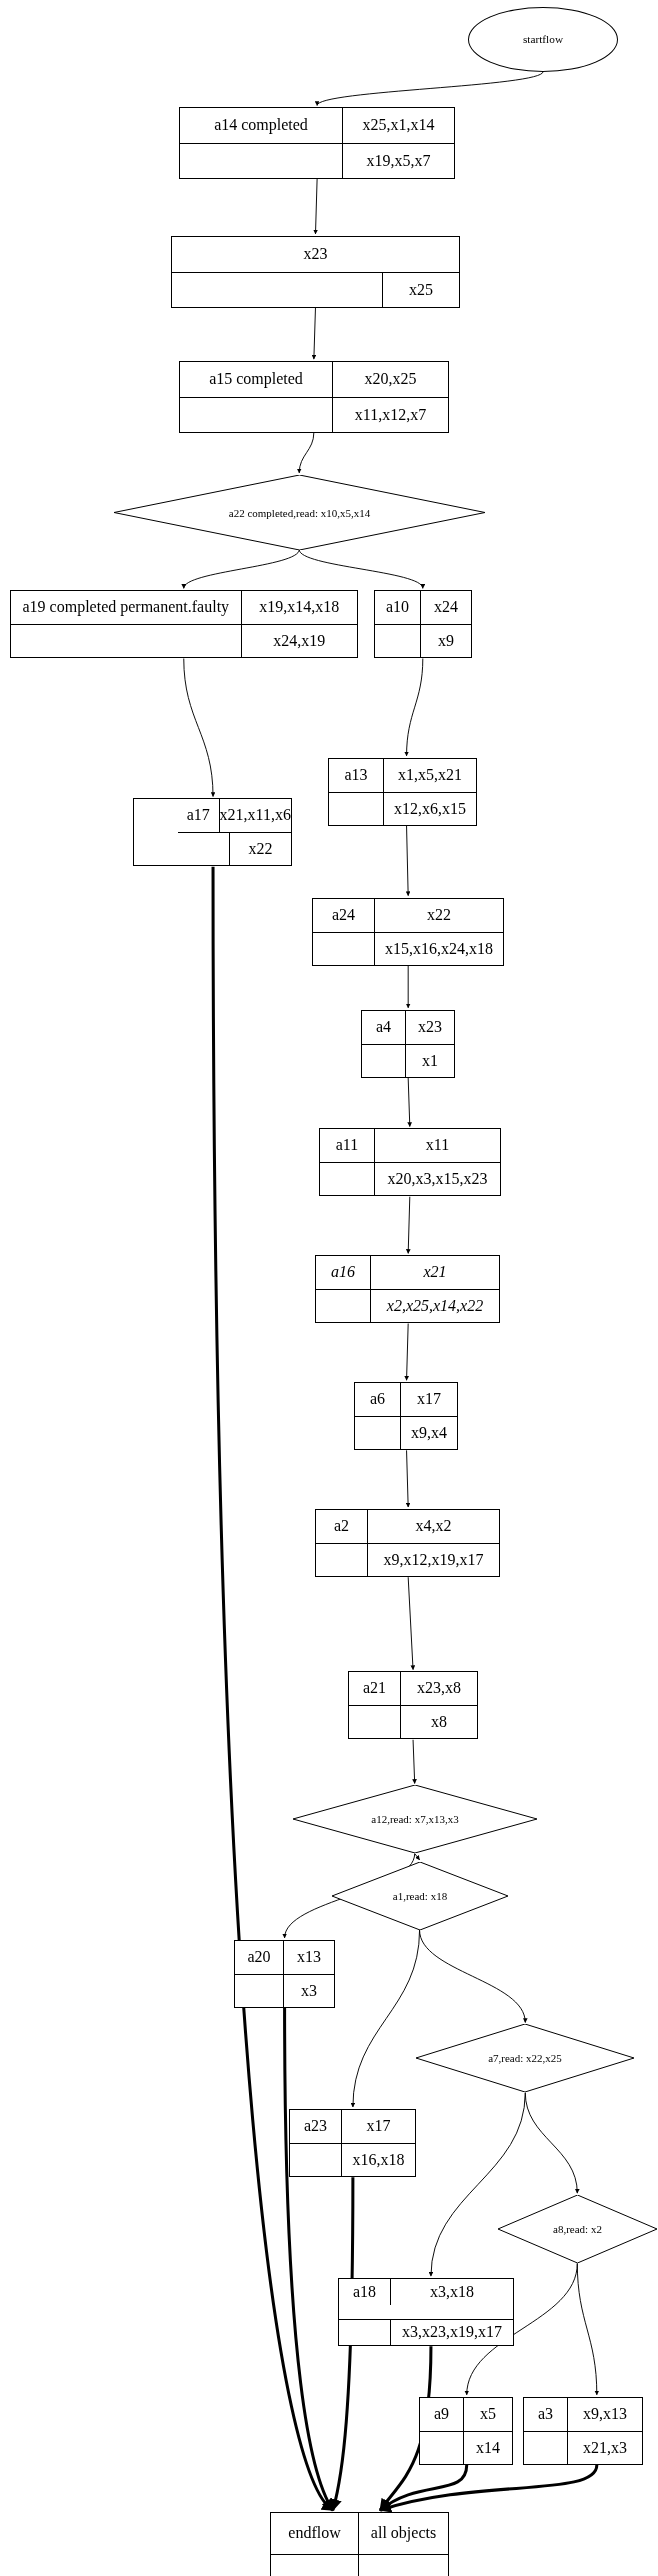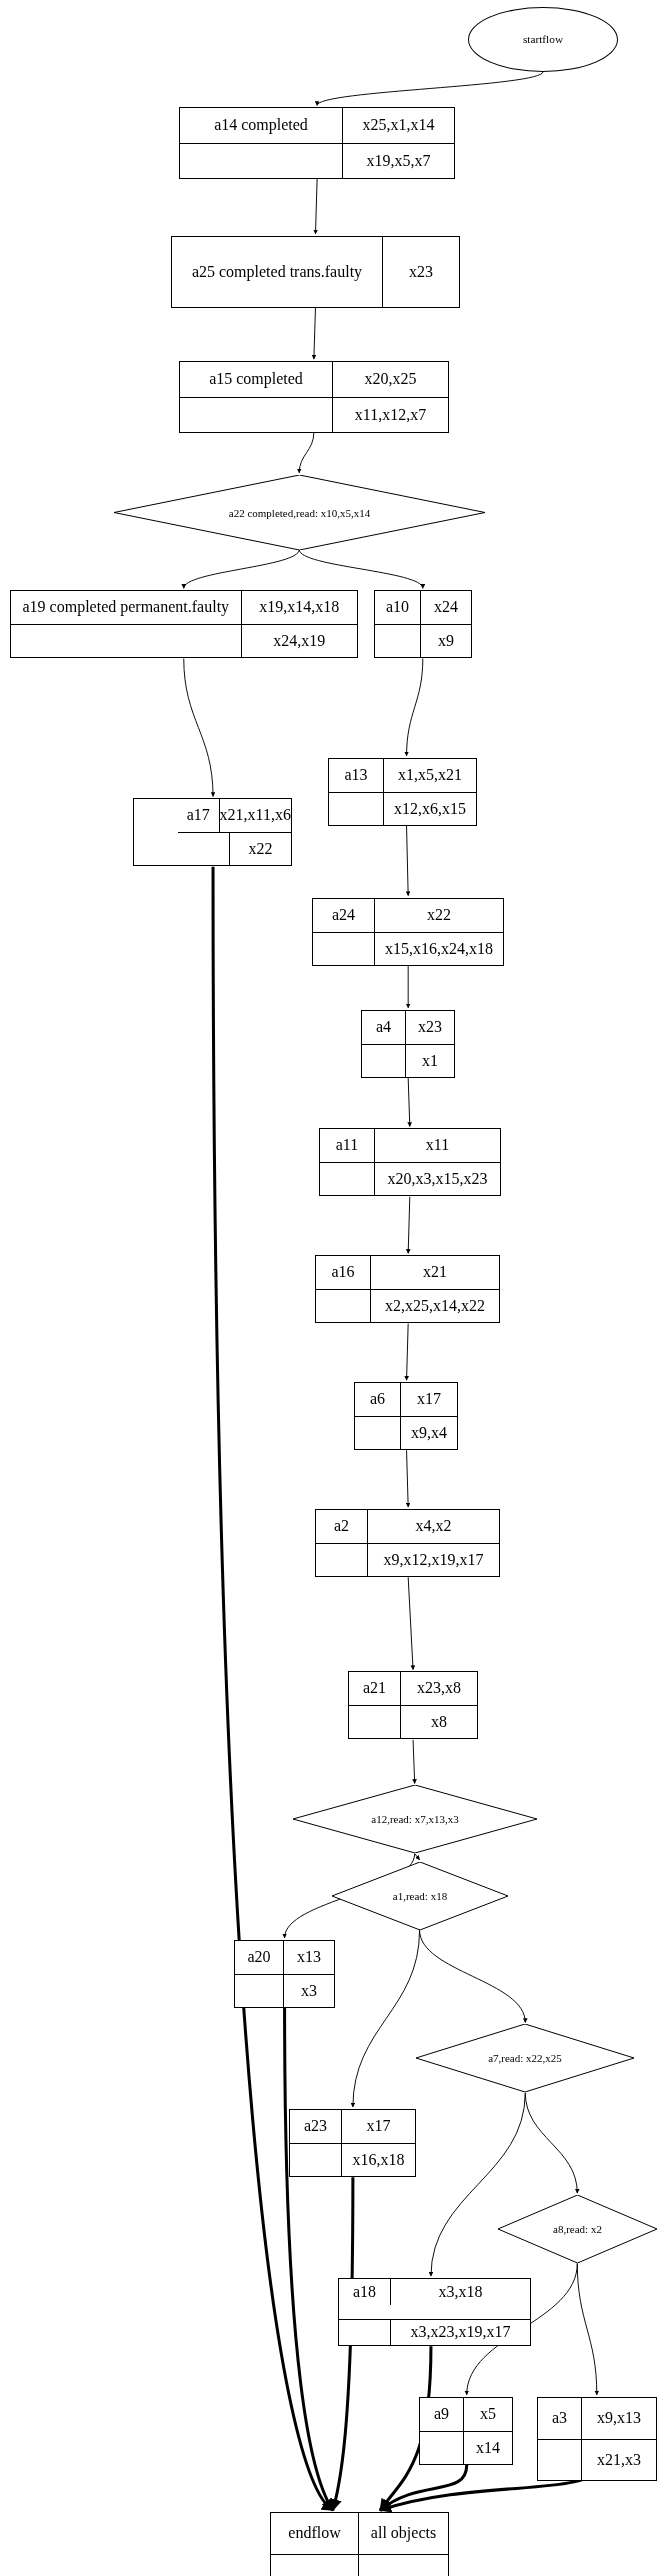--- a/index.html
+++ b/index.html
@@ -85,25 +85,28 @@
       </div>
       <div class="row">
         <div class="c-l" style="width: 163px;"></div>
         <div class="c-r">
           <span class="txt">x19,x5,x7</span>
         </div>
       </div>
     </div>
     <div class="node rec" style="left: 171px; top: 236px; width: 289px; height: 72px;">
       <div class="row">
-        <div class="c-l" style="width: 211px;">
-          <span class="txt">a25 completed trans.faulty</span>
-        </div>
         <div class="c-r">
           <span class="txt">x23</span>
+        </div>
+      </div>
+      <div class="row">
+        <div class="c-l" style="width: 211px;"></div>
+        <div class="c-r">
+          <span class="txt">x25</span>
         </div>
       </div>
     </div>
     <div class="node rec" style="left: 179px; top: 361px; width: 270px; height: 72px;">
       <div class="row">
         <div class="c-l" style="width: 153px;">
           <span class="txt">a15 completed</span>
         </div>
         <div class="c-r">
           <span class="txt">x20,x25</span>
@@ -227,21 +230,21 @@
           <span class="txt">x11</span>
         </div>
       </div>
       <div class="row">
         <div class="c-l" style="width: 55px;"></div>
         <div class="c-r">
           <span class="txt">x20,x3,x15,x23</span>
         </div>
       </div>
     </div>
-    <div class="node rec" style="left: 315px; top: 1255px; width: 185px; height: 68px;">
+    <div class="node rec" style="left: 315px; top: 1255px; width: 185px; height: 68px; font-style: italic;">
       <div class="row">
         <div class="c-l" style="width: 55px;">
           <span class="txt">a16</span>
         </div>
         <div class="c-r">
           <span class="txt">x21</span>
         </div>
       </div>
       <div class="row">
         <div class="c-l" style="width: 55px;"></div>
@@ -347,21 +350,21 @@
           <span class="txt">x16,x18</span>
         </div>
       </div>
     </div>
     <div class="node dia" style="left: 498px; top: 2195px; width: 159px; height: 68px;">
       <svg class="dshape" viewBox="0 0 100 100" preserveAspectRatio="none">
         <polygon points="50,0 100,50 50,100 0,50" fill="#fff" stroke="#000" vector-effect="non-scaling-stroke"></polygon>
       </svg>
       <span class="txt">a8,read: x2</span>
     </div>
-    <div class="node rec" style="left: 338px; top: 2278px; width: 193px; height: 68px; gap: 14px;">
+    <div class="node rec" style="left: 338px; top: 2278px; width: 176px; height: 68px; gap: 14px;">
       <div class="row">
         <div class="c-l" style="width: 52px;">
           <span class="txt">a18</span>
         </div>
         <div class="c-r">
           <span class="txt">x3,x18</span>
         </div>
       </div>
       <div class="row">
         <div class="c-l" style="width: 52px;"></div>
@@ -379,21 +382,21 @@
           <span class="txt">x5</span>
         </div>
       </div>
       <div class="row">
         <div class="c-l" style="width: 44px;"></div>
         <div class="c-r">
           <span class="txt">x14</span>
         </div>
       </div>
     </div>
-    <div class="node rec" style="left: 537px; top: 2397px; width: 120px; height: 84px;">
+    <div class="node rec" style="left: 523px; top: 2397px; width: 120px; height: 68px;">
       <div class="row">
         <div class="c-l" style="width: 44px;">
           <span class="txt">a3</span>
         </div>
         <div class="c-r">
           <span class="txt">x9,x13</span>
         </div>
       </div>
       <div class="row">
         <div class="c-l" style="width: 44px;"></div>

